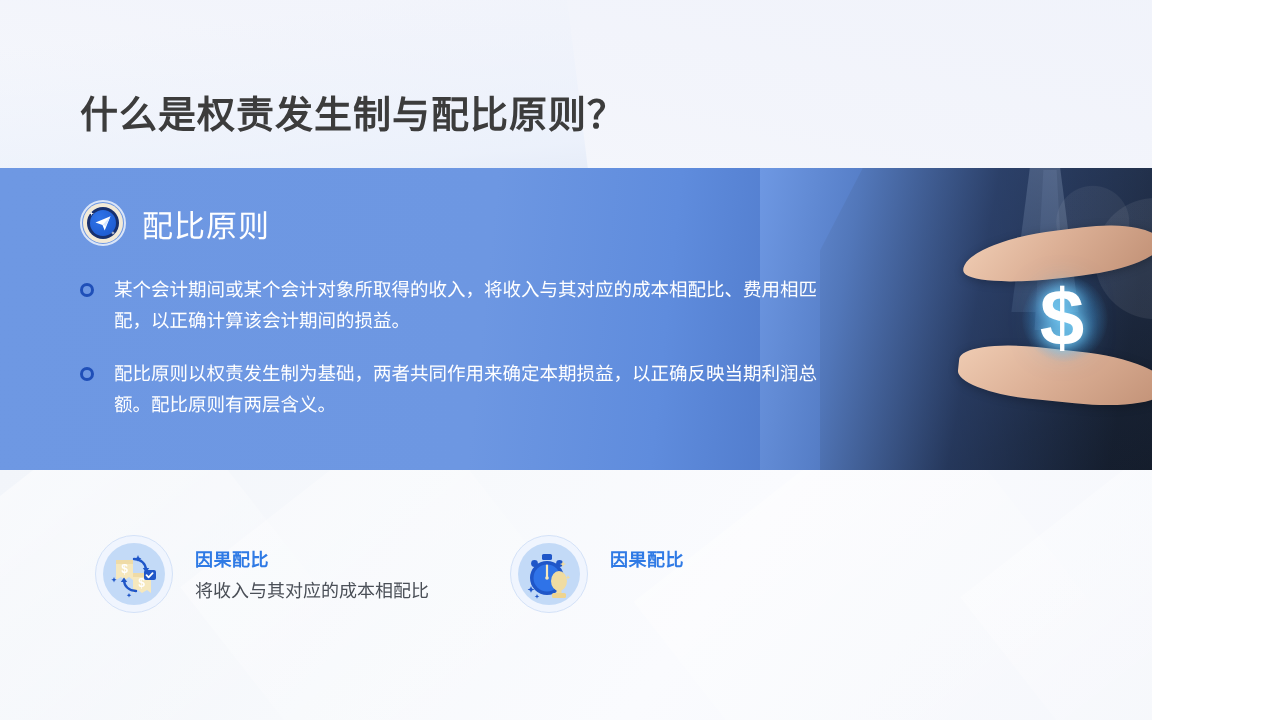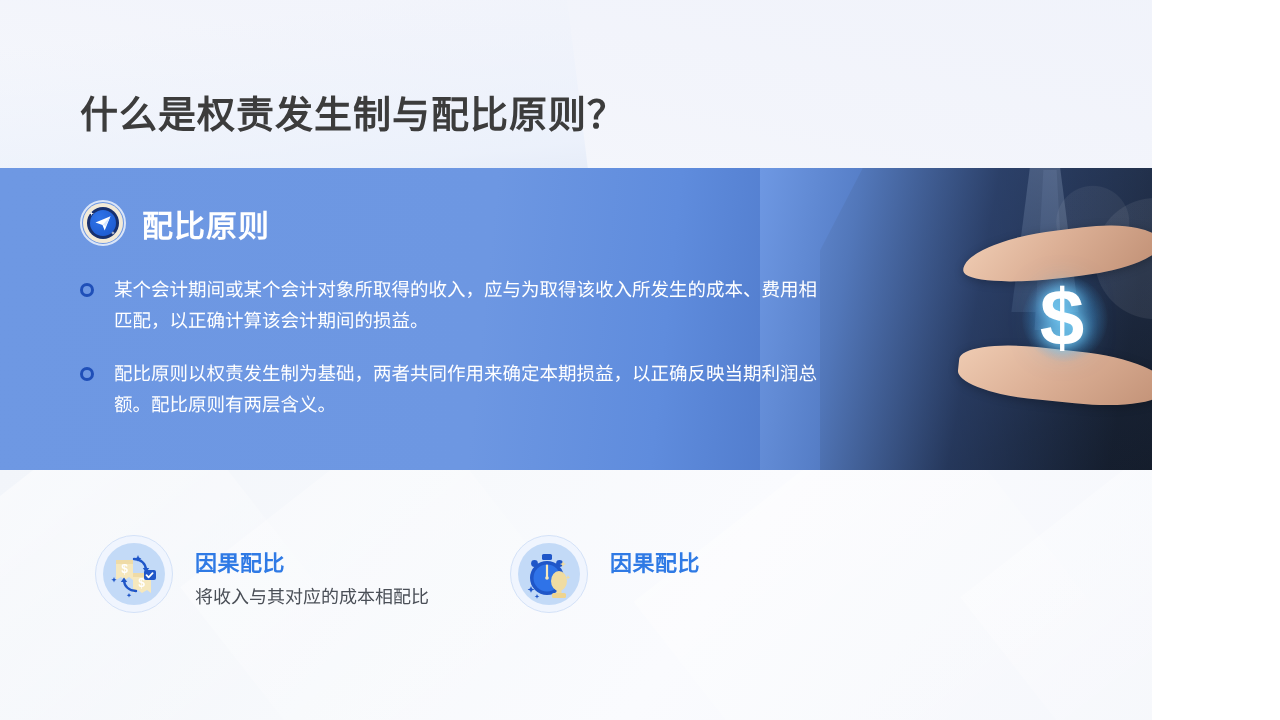--- a/index.html
+++ b/index.html
@@ -250,21 +250,21 @@
     position: absolute;
     width: 5px; height: 5px;
     background: #ffffff;
     clip-path: polygon(50% 0, 60% 40%, 100% 50%, 60% 60%, 50% 100%, 40% 60%, 0 50%, 40% 40%);
   }
   .badge-icon .spark.s1 { left: 9px;  top: 11px; }
   .badge-icon .spark.s2 { left: 31px; top: 31px; width: 4px; height: 4px; }
 
   .banner-heading {
     font-size: 31px;
-    font-weight: bold;
+    font-weight: normal;
     color: #ffffff;
     letter-spacing: 1px;
   }
 
   .bullets {
     margin-top: 28px;
   }
   .bullet {
     display: flex;
     align-items: flex-start;
@@ -324,21 +324,21 @@
   .card-icon .art {
     position: absolute;
     inset: 7px;
     border-radius: 50%;
     overflow: hidden;
   }
   .card-icon svg { display: block; }
 
   .card-body { padding-top: 10px; }
   .card-title {
-    font-size: 22px;
+    font-size: 18px;
     font-weight: bold;
     color: #2f7ae5;
     letter-spacing: .5px;
     margin-bottom: 6px;
   }
   .card-desc {
     font-size: 18px;
     line-height: 29px;
     color: #4a4f57;
     max-width: 250px;
@@ -389,21 +389,21 @@
           </div>
           <span class="spark s1"></span>
           <span class="spark s2"></span>
         </div>
         <div class="banner-heading">配比原则</div>
       </div>
 
       <div class="bullets">
         <div class="bullet">
           <span class="bullet-dot"></span>
-          <span class="bullet-text">某个会计期间或某个会计对象所取得的收入，应与为取得该收入所发生的成本、费用相匹配，以正确计算该会计期间的损益。</span>
+          <span class="bullet-text">某个会计期间或某个会计对象所取得的收入，将收入与其对应的成本相配比、费用相匹配，以正确计算该会计期间的损益。</span>
         </div>
         <div class="bullet">
           <span class="bullet-dot"></span>
           <span class="bullet-text">配比原则以权责发生制为基础，两者共同作用来确定本期损益，以正确反映当期利润总额。配比原则有两层含义。</span>
         </div>
       </div>
 
     </div>
   </div>
 

